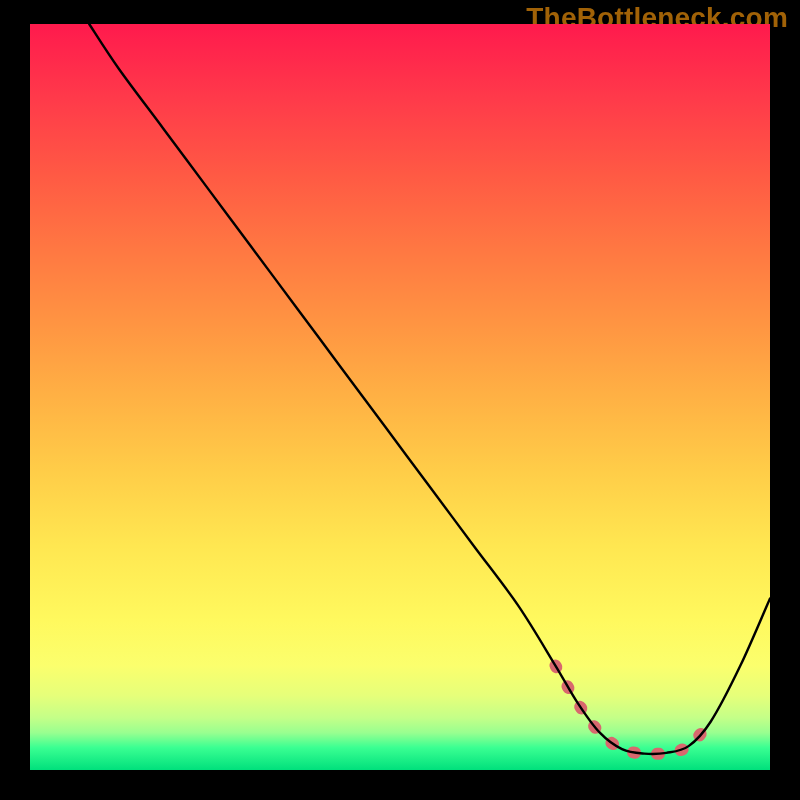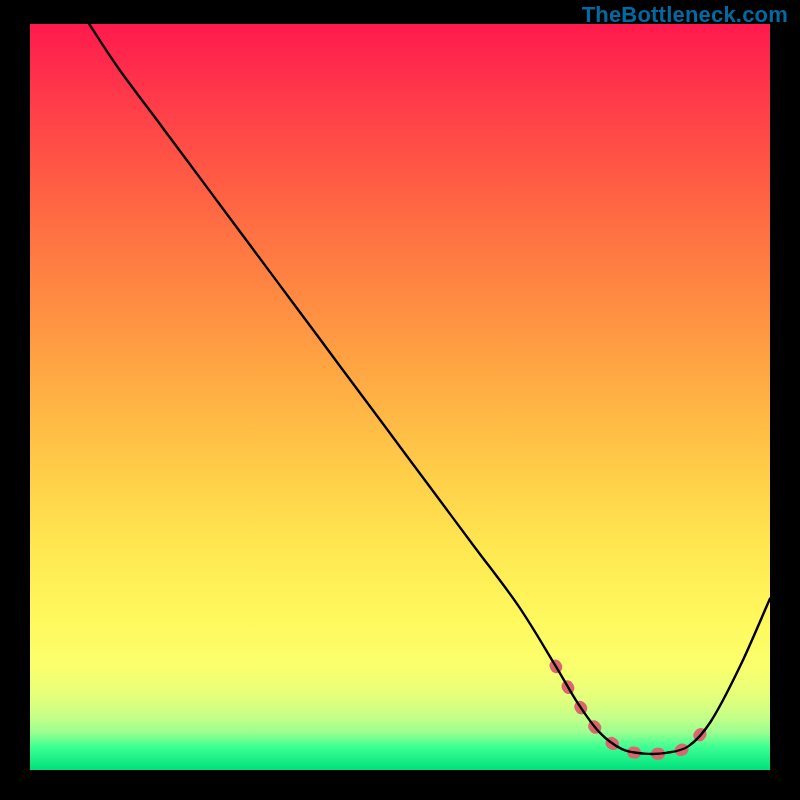--- a/index.html
+++ b/index.html
@@ -45,23 +45,23 @@
       #99ff90 95%,
       #3aff92 97%,
       #00e07c 100%
     );
   }
   .watermark {
     position: absolute;
     top: 2px;
     right: 12px;
     font-family: Arial, Helvetica, sans-serif;
-    font-size: 22px;
+    font-size: 28px;
     font-weight: 600;
-    color: #0369a1;
+    color: #a16207;
     letter-spacing: 0.2px;
     user-select: none;
   }
   svg.curve-layer {
     position: absolute;
     left: 0;
     top: 0;
     width: 100%;
     height: 100%;
     overflow: visible;

